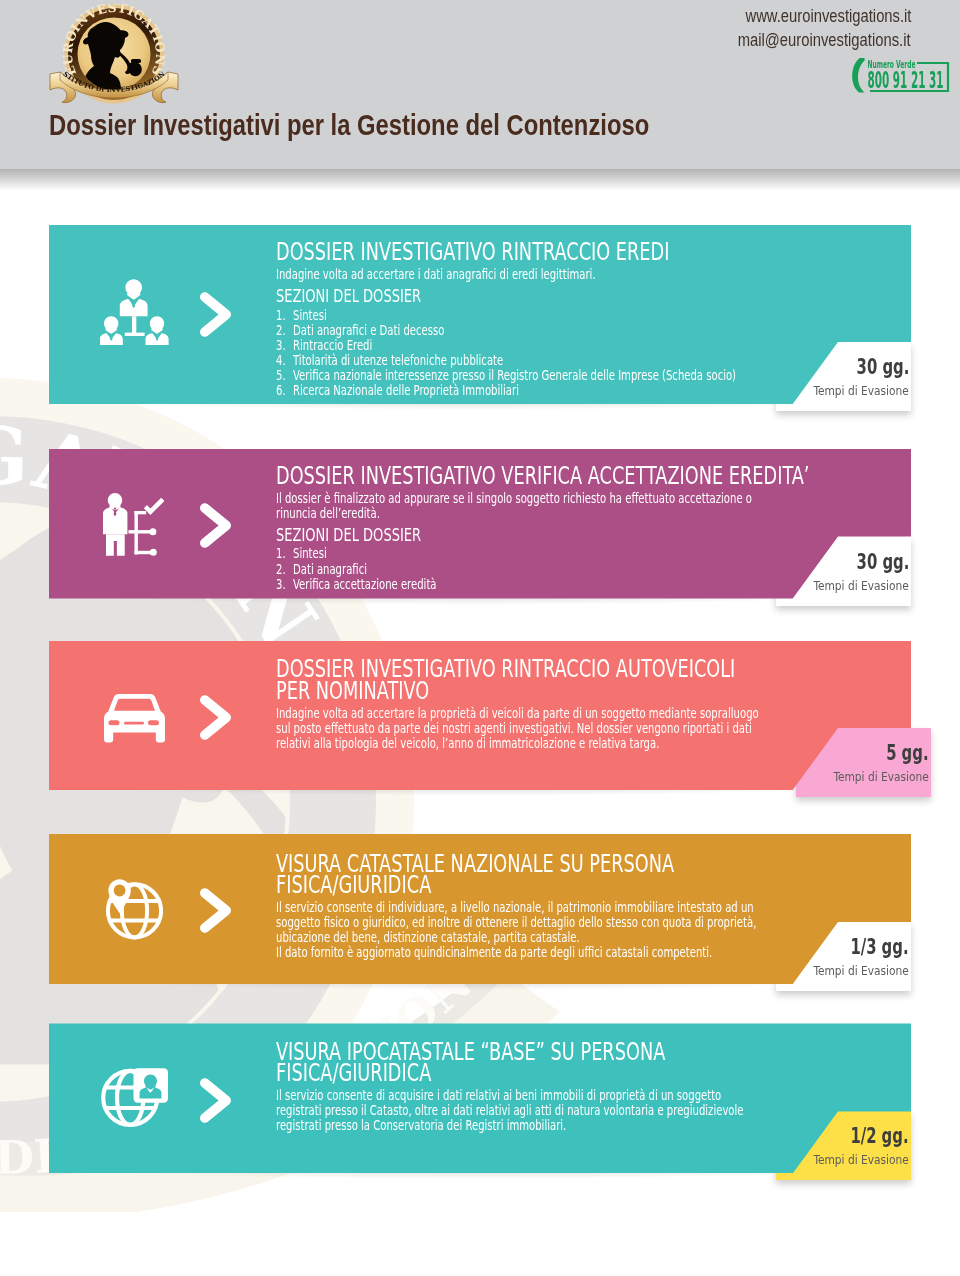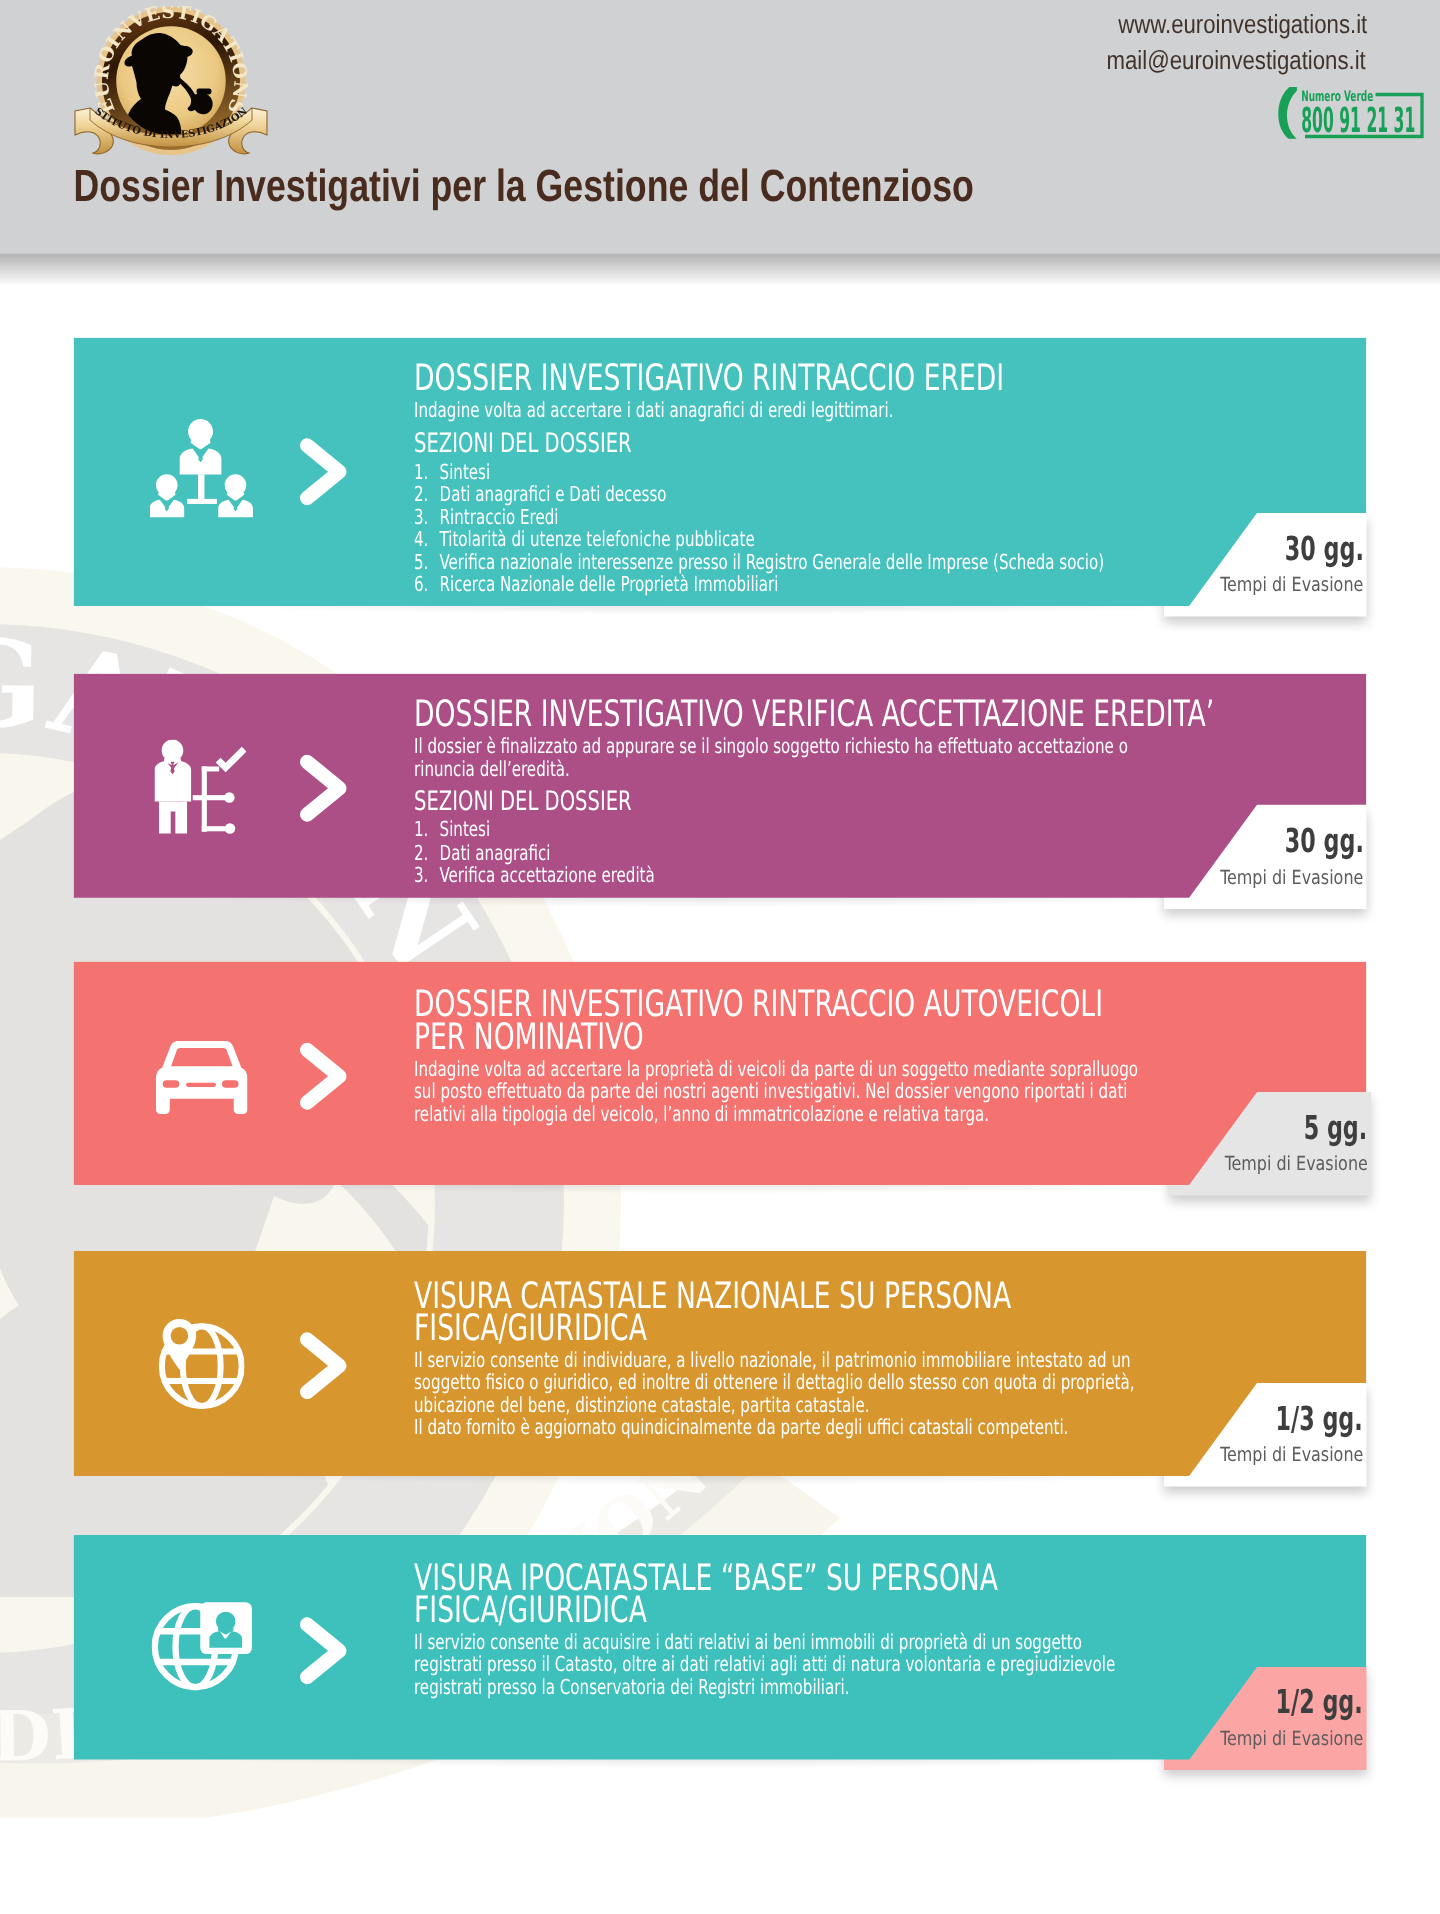--- a/index.html
+++ b/index.html
@@ -154,21 +154,21 @@
       <div class="ctxt" style="left: 276px; top: 449px; width: 760px; height: 149.5px;">
         <div class="ctitle" style="top:12.690909999999974px">DOSSIER INVESTIGATIVO VERIFICA ACCETTAZIONE EREDITA’</div>
         <div class="cdesc" style="top:40.91705999999999px">Il dossier è finalizzato ad appurare se il singolo soggetto richiesto ha effettuato accettazione o</div>
         <div class="cdesc" style="top:55.717060000000004px">rinuncia  dell’eredità.</div>
         <div class="csec" style="top:75.81922999999995px">SEZIONI DEL DOSSIER</div>
         <div class="clist" style="top:96.41705999999988px"><span class="num">1.</span><span class="itxt">Sintesi</span></div>
         <div class="clist" style="top:111.5170599999999px"><span class="num">2.</span><span class="itxt">Dati anagrafici</span></div>
         <div class="clist" style="top:126.61705999999992px"><span class="num">3.</span><span class="itxt">Verifica accettazione eredità</span></div>
       </div>
       <div class="cshadow" style="left: 59px; top: 784px; width: 832px; height: 12px; background: radial-gradient(at 50% 0%, rgba(0, 0, 0, 0.17), rgba(0, 0, 0, 0) 70%);"></div>
-      <div class="ribbon" style="left: 779px; top: 728px; width: 135px; height: 69px; background: #e5e5e5;">
+      <div class="ribbon" style="left: 796px; top: 728px; width: 135px; height: 69px; background: #f9a8d4;">
         <div class="rib-days" style="top: 12px;">5 gg.</div>
         <div class="rib-lab" style="top: 41px;">Tempi di Evasione</div>
       </div>
       <div class="card" style="left: 49px; top: 641px; width: 862px; height: 149px; background: rgb(244, 114, 111); clip-path: polygon(0px 0px, 100% 0px, 100% 87px, 789px 87px, 743.74px 100%, 0px 100%);"></div>
       <div class="ico" style="left: 103.7px; top: 690.8px; width: 61px; height: 52px; --cc: #f4726f;"><svg viewBox="0 0 61 52" width="61" height="52">
           <g fill="#fff">
 <path d="M14.8 3.0C12.0 3.0 10.4 4.5 9.5 6.9L4.1 20.8C1.7 21.8 0 24.2 0 27.6v21.0c0 1.7 1.3 3.0 3.0 3.0h3.2c1.7 0 3.0-1.3 3.0-3.0V41.5h42.6v7.1c0 1.7 1.3 3.0 3.0 3.0h3.2c1.7 0 3.0-1.3 3.0-3.0V27.6c0-3.4-1.7-5.8-4.1-6.8L51.5 6.9C50.6 4.5 49.0 3.0 46.2 3.0zM16.2 7.7h28.6c1.2 0 2.0 0.5 2.4 1.6l3.8 10.5H10.0l3.8-10.5c0.4-1.1 1.2-1.6 2.4-1.6z"></path>
 </g>
           <g fill="var(--cc)">
 <rect x="4.5" y="29.2" width="11.0" height="5.0" rx="2.5"></rect>
@@ -209,21 +209,21 @@
         </svg></div>
       <div class="ctxt" style="left: 276px; top: 834px; width: 760px; height: 150px;">
         <div class="ctitle" style="top:15.590910000000008px">VISURA CATASTALE NAZIONALE SU PERSONA</div>
         <div class="ctitle" style="top:37.19091000000003px">FISICA/GIURIDICA</div>
         <div class="cdesc" style="top:65.41705999999999px">Il servizio consente di individuare, a livello nazionale, il patrimonio immobiliare intestato ad un</div>
         <div class="cdesc" style="top:80.21705999999995px">soggetto fisico o giuridico, ed inoltre di ottenere il dettaglio dello stesso con quota di proprietà,</div>
         <div class="cdesc" style="top:95.0170599999999px">ubicazione del bene, distinzione catastale, partita catastale.</div>
         <div class="cdesc" style="top:109.81705999999986px">Il dato fornito è aggiornato quindicinalmente da parte degli uffici catastali competenti.</div>
       </div>
       <div class="cshadow" style="left: 59px; top: 1167.4px; width: 832px; height: 12px; background: radial-gradient(at 50% 0%, rgba(0, 0, 0, 0.17), rgba(0, 0, 0, 0) 70%);"></div>
-      <div class="ribbon" style="left: 776px; top: 1111.4px; width: 135px; height: 69px; background: #fca5a5;">
+      <div class="ribbon" style="left: 776px; top: 1111.4px; width: 135px; height: 69px; background: #fde047;">
         <div class="rib-days" style="top: 12px;">1/2 gg.</div>
         <div class="rib-lab" style="top: 41px;">Tempi di Evasione</div>
       </div>
       <div class="card" style="left: 49px; top: 1023.4px; width: 862px; height: 150px; background: rgb(62, 193, 188); clip-path: polygon(0px 0px, 100% 0px, 100% 88px, 789px 88px, 743.74px 100%, 0px 100%);"></div>
       <div class="ico" style="left: 101.3px; top: 1066.9px; width: 67px; height: 62px; --cc: #3ec1bc;"><svg viewBox="0 0 67 62" width="67" height="62">
  <g fill="none" stroke="#fff" stroke-width="4.2">
   <circle cx="29.2" cy="30.8" r="27.0"></circle>
   <ellipse cx="29.2" cy="30.8" rx="13.2" ry="27.0"></ellipse>
   <path d="M4.2 20.5h50"></path>
             <path d="M4.2 41.0h50"></path>

